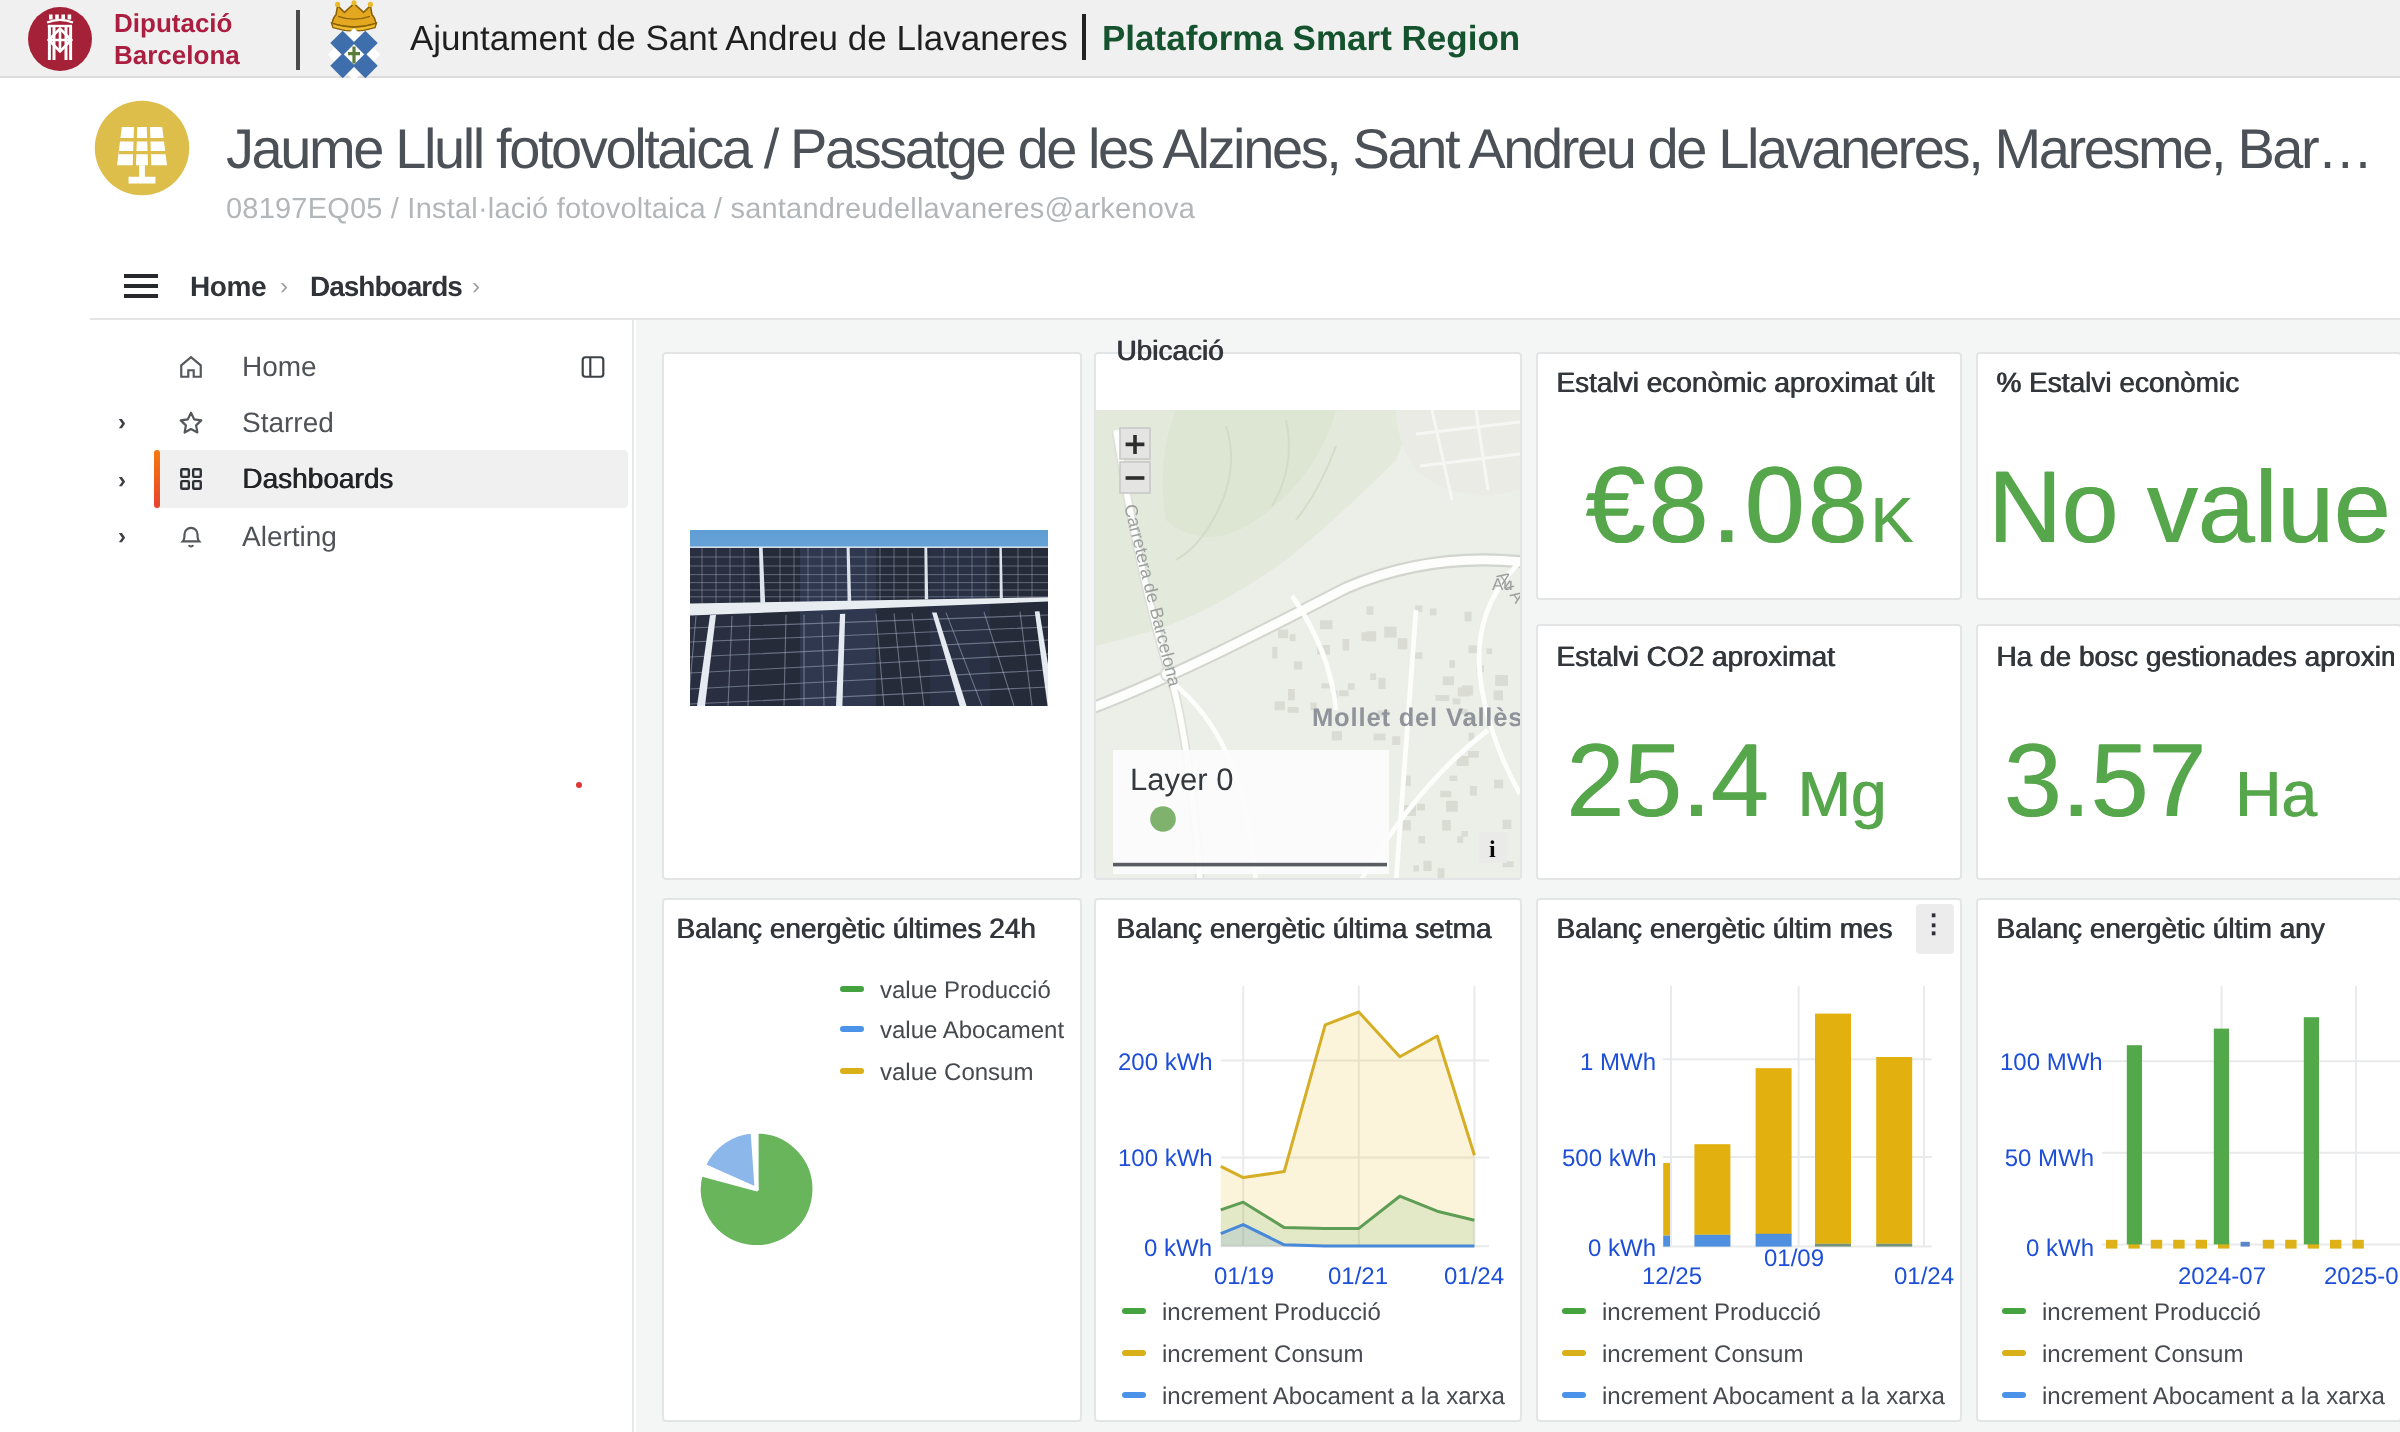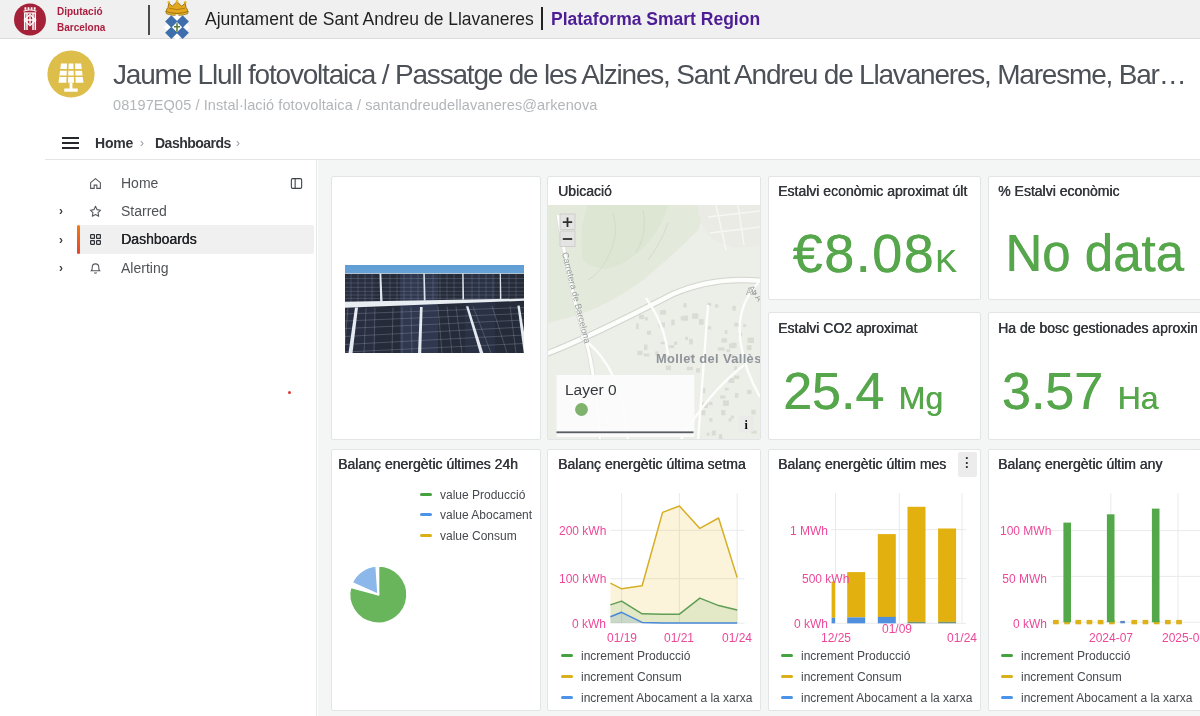--- a/index.html
+++ b/index.html
@@ -5,40 +5,40 @@
   html,body { width:1200px; height:716px; overflow:hidden; background:#fff;
     font-family:"Liberation Sans", sans-serif; }
   .abs { position:absolute; }
   #stage { position:relative; width:1200px; height:716px; }
   
   #hdr { position:absolute; left:0; top:0; width:1200px; height:39px;
     background:#f0f0f0; border-bottom:1px solid #dcdcdc; }
   .panel { position:absolute; background:#fff; border:1px solid #e3e4e5; border-radius:2px; }
   .ptitle { font-size:14px; font-weight:400; text-shadow:0.45px 0 currentColor; color:#33373c; letter-spacing:0; white-space:nowrap; overflow:hidden; }
   .statval { color:#56a64b; white-space:nowrap; text-shadow:0.5px 0 currentColor; }
-  .axlab { font-size:12px; color:#ec4899; position:absolute; white-space:nowrap; }
+  .axlab { font-size:12px; color:#1d4ed8; position:absolute; white-space:nowrap; }
   .leg { position:absolute; font-size:12px; color:#46494e; white-space:nowrap; }
   .leg .dash { display:inline-block; width:12px; height:3px; border-radius:2px; vertical-align:middle; margin-right:8px; position:relative; top:-1px; }
 </style></head>
 <body>
 <div id="stage">
 
   <div id="hdr">
     <svg class="abs" style="left:14px;top:3px" width="32" height="33" viewBox="0 0 32 33">
       <circle cx="16" cy="16.5" r="16" fill="#a52137"></circle>
       <g stroke="#fff" fill="none">
         <path d="M10.7 10 V27 M13 10 V27 M19 10 V27 M21.3 10 V27" stroke-width="1.5"></path>
         <path d="M9.9 10 H22" stroke-width="1.2"></path>
         <rect x="12" y="13" width="8" height="8" transform="rotate(45 16 17)" stroke-width="1.3"></rect>
         <path d="M16 12.5 V21.5 M11.5 17 H20.5" stroke-width="1.3"></path>
         <path d="M9.5 8.3 Q16 5.6 22.5 8.3" stroke-width="1.1"></path>
       </g>
       <path d="M10.5 4.3 h1.8 v2.5 h-1.8z M13.6 4.3 h1.8 v2.5 h-1.8z M16.7 4.3 h1.8 v2.5 h-1.8z M19.8 4.3 h1.8 v2.5 h-1.8z" fill="#fff"></path>
     </svg>
-    <div class="abs" style="left:57px;top:4px; font-weight:700; font-size:10px; line-height:16px; color:#ab1e3f;">Diputació<br>Barcelona</div>
+    <div class="abs" style="left:57px;top:4px; font-weight:700; font-size:13px; line-height:16px; color:#ab1e3f;">Diputació<br>Barcelona</div>
     <div class="abs" style="left:148px;top:5px;width:1.5px;height:30px;background:#4a4a4a"></div>
     <svg class="abs" style="left:161px;top:0px" width="36" height="40" viewBox="0 0 36 40">
 
       <path d="M5 11.8 Q5.6 8.6 7 7.4 L7.8 2.8 L11.2 6.2 L16 1.8 L20.8 6.2 L24.2 2.8 L25 7.4 Q26.4 8.6 27 11.8 Q16 15.2 5 11.8 Z" fill="#e3a81f" stroke="#8a6205" stroke-width="0.8"></path>
       <path d="M4.8 11.6 Q16 15.6 27.2 11.6 L26.5 13.8 Q16 17.2 5.5 13.8 Z" fill="#f0bd32" stroke="#8a6205" stroke-width="0.7"></path>
       <path d="M8 8.2 Q16 11 24 8.2" fill="none" stroke="#8a6205" stroke-width="0.6"></path>
       <circle cx="7.8" cy="2.2" r="1.3" fill="#e8bb2d"></circle>
         <circle cx="16" cy="1.4" r="1.3" fill="#e8bb2d"></circle>
         <circle cx="24.2" cy="2.2" r="1.3" fill="#e8bb2d"></circle>
 
@@ -48,21 +48,21 @@
           <rect x="-4.4" y="-12.4" width="8.8" height="8.8" transform="rotate(45)"></rect>
           <rect x="-4.4" y="3.6" width="8.8" height="8.8" transform="rotate(45)"></rect>
           <rect x="-12.4" y="-4.4" width="8.8" height="8.8" transform="rotate(45)"></rect>
           <rect x="3.6" y="-4.4" width="8.8" height="8.8" transform="rotate(45)"></rect>
         </g>
         <path d="M-0.8 -4 h1.6 v8.5 h-1.6z M-3 -1.2 h6 v1.6 h-6z" fill="#5a7d3a"></path>
       </g>
     </svg>
     <div class="abs" style="left:205px;top:9px; font-size:17.5px; color:#1f1f1f;text-align:center;">Ajuntament de Sant Andreu de Llavaneres</div>
     <div class="abs" style="left:541px;top:7px;width:2px;height:23px;background:#222"></div>
-    <div class="abs" style="left:551px;top:9px; font-size:17.5px; font-weight:700; color:#4c1d95;">Plataforma Smart Region</div>
+    <div class="abs" style="left:551px;top:9px; font-size:17.5px; font-weight:700; color:#14532d;">Plataforma Smart Region</div>
   </div>
 
   <svg class="abs" style="left:46.5px;top:50px" width="48" height="48" viewBox="0 0 50 50">
     <circle cx="25" cy="25" r="24.6" fill="#ddbe4b"></circle>
     <g fill="#fff">
       <path d="M13.5 14.5 h23 l2 20 h-27 z" fill="none"></path>
 
       <path d="M14.5 14 L35.5 14 L38 34 L12 34 Z" fill="#fff"></path>
       <path d="M23.5 34 h3 v6 h-3 z M18 40 h14 v3.5 h-14 z" fill="#fff"></path>
     </g>
@@ -154,21 +154,21 @@
     <path d="M117.2 8.5 L118.6 8.5 L119.1 34.6 L117.4 34.7 Z" fill="#dde3ea"></path>
     <path d="M154.7 8.5 L155.9 8.5 L156.4 34 L154.9 34.1 Z" fill="#dde3ea"></path>
     <path d="M10 42.6 L13 42.4 L7.5 88 L3.5 88 Z" fill="#e6ebf1"></path>
     <path d="M75 42 L77.6 41.9 L76.2 88 L73 88 Z" fill="#e4eaf0"></path>
     <path d="M121 41.3 L123.3 41.2 L138.3 88 L134.8 88 Z" fill="#e4eaf0"></path>
     <path d="M172.4 40.7 L174.7 40.6 L182.4 88 L178.8 88 Z" fill="#e6ebf1"></path>
     <path d="M0 8.2 H179 V9 H0 Z" fill="rgba(230,238,245,0.9)"></path>
   </svg>
 
   <div class="panel" style="left:547px;top:176px;width:214px;height:264px;"></div>
-  <div class="abs ptitle" style="left:558px;top:183px;width:190px;">Ubicació</div>
+  <div class="abs ptitle" style="left:558px;top:167px;width:190px;">Ubicació</div>
   <svg class="abs" style="left:548px;top:205px" width="212" height="234" viewBox="0 0 212 234">
     <rect width="212" height="234" fill="#eceee8"></rect>
 
     <path d="M0 0 H160 L150 25 Q120 55 95 75 Q60 100 30 110 L0 118 Z" fill="#e3e9db"></path>
     <path d="M40 0 L120 0 Q110 35 80 55 Q55 72 35 55 Q30 25 40 0 Z" fill="#dde5d3"></path>
     <path d="M150 0 H212 V40 Q180 48 160 30 Q150 15 150 0 Z" fill="#e9ebe4"></path>
     <g stroke="#cfdac3" stroke-width="1" fill="none" opacity="0.8">
       <path d="M65 8 Q72 30 60 52 Q52 68 40 75"></path>
       <path d="M95 5 Q100 28 88 48"></path>
       <path d="M120 18 Q112 40 100 55"></path>
@@ -280,21 +280,21 @@
     <rect x="191.5" y="211" width="14" height="15.5" fill="#eaeae8"></rect>
     <text x="196.5" y="223.5" font-size="12" font-weight="bold" fill="#0b0b0b" font-family="Liberation Serif">i</text>
   </svg>
 
   <div class="panel" style="left:768px;top:176px;width:213px;height:124px;"></div>
   <div class="abs ptitle" style="left:778px;top:183px;width:199px;">Estalvi econòmic aproximat últ</div>
   <div class="abs statval" style="left:768px;top:228px;width:213px;text-align:center;font-size:54px;line-height:50px;"><span style="letter-spacing:1.5px;">€8.08</span><span style="font-size:32px;">K</span></div>
 
   <div class="panel" style="left:988px;top:176px;width:213px;height:124px;"></div>
   <div class="abs ptitle" style="left:998px;top:183px;width:199px;">% Estalvi econòmic</div>
-  <div class="abs statval" style="left:988px;top:230px;width:213px;text-align:center;font-size:51px;line-height:48px;">No data</div>
+  <div class="abs statval" style="left:988px;top:230px;width:213px;text-align:center;font-size:51px;line-height:48px;">No value</div>
 
   <div class="panel" style="left:768px;top:312px;width:213px;height:128px;"></div>
   <div class="abs ptitle" style="left:778px;top:320px;width:199px;">Estalvi CO2 aproximat</div>
   <div class="abs statval" style="left:768px;top:366px;width:190px;text-align:center;font-size:52px;line-height:50px;">25.4 <span style="font-size:32px;">Mg</span></div>
 
   <div class="panel" style="left:988px;top:312px;width:213px;height:128px;"></div>
   <div class="abs ptitle" style="left:998px;top:320px;width:199px;">Ha de bosc gestionades aproximadament</div>
   <div class="abs statval" style="left:988px;top:366px;width:184px;text-align:center;font-size:52px;line-height:50px;">3.57 <span style="font-size:32px;">Ha</span></div>
 
   <div class="panel" style="left:331px;top:449px;width:210px;height:262px;"></div>
@@ -355,21 +355,21 @@
       <rect x="63.6" y="168.8" width="3.4" height="5.5"></rect>
       <rect x="79.2" y="168.4" width="18" height="5.9"></rect>
       <rect x="109.8" y="167.9" width="18" height="6.4"></rect>
     </g>
     <g fill="#74937f">
       <rect x="139.5" y="172.9" width="18" height="1.4"></rect>
       <rect x="170.1" y="172.9" width="18" height="1.4"></rect>
     </g>
   </svg>
   <div class="axlab" style="left:781px;top:524px;width:47px;text-align:right;">1 MWh</div>
-  <div class="axlab" style="left:802px;top:572px;width:47px;text-align:left;">500 kWh</div>
+  <div class="axlab" style="left:781px;top:572px;width:47px;text-align:left;">500 kWh</div>
   <div class="axlab" style="left:781px;top:617px;width:47px;text-align:right;">0 kWh</div>
   <div class="axlab" style="left:819px;top:631px;width:34px;text-align:center;">12/25</div>
   <div class="axlab" style="left:882px;top:622px;width:34px;">01/09</div>
   <div class="axlab" style="left:945px;top:631px;width:34px;text-align:center;">01/24</div>
   <div class="leg" style="left:781px;top:649px;"><span class="dash" style="background:#44a23f"></span>increment Producció</div>
   <div class="leg" style="left:781px;top:670px;"><span class="dash" style="background:#d9b018"></span>increment Consum</div>
   <div class="leg" style="left:781px;top:691px;"><span class="dash" style="background:#4b93e8"></span>increment Abocament a la xarxa</div>
 
   <div class="panel" style="left:988px;top:449px;width:213px;height:262px;"></div>
   <div class="abs ptitle" style="left:998px;top:456px;width:196px;">Balanç energètic últim any</div>

